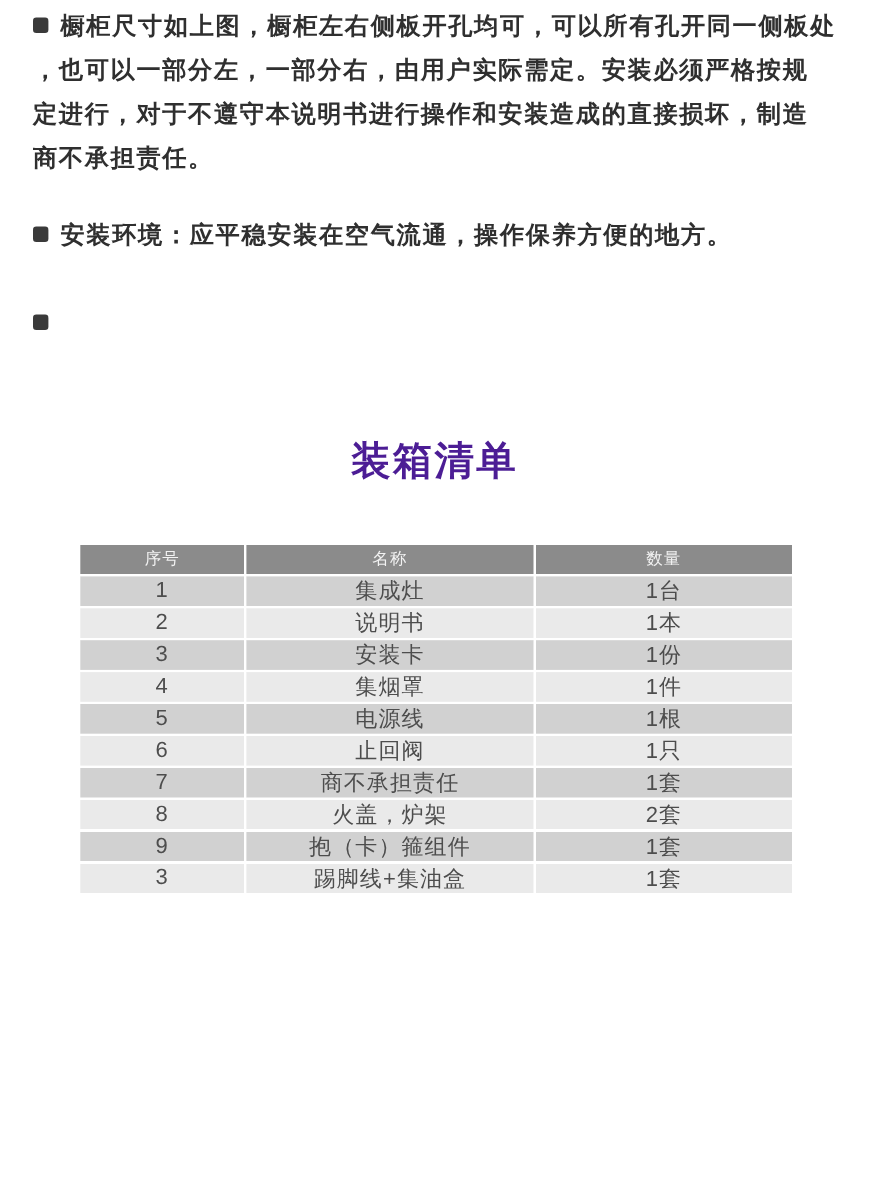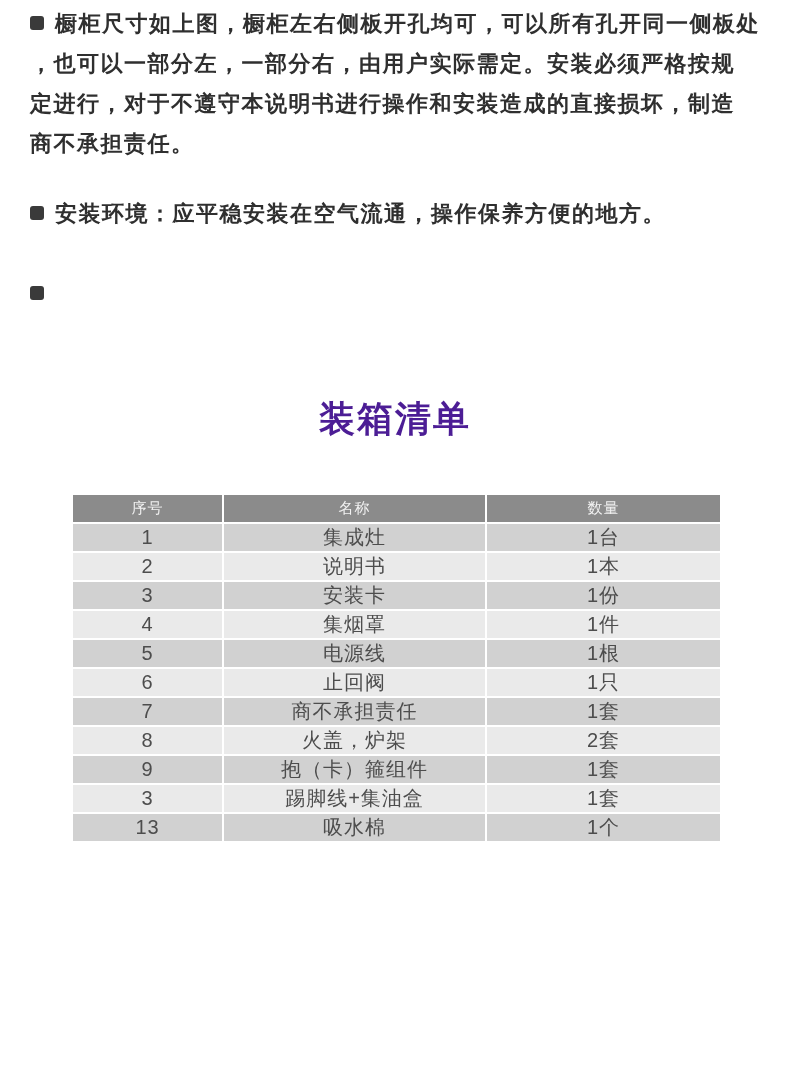--- a/index.html
+++ b/index.html
@@ -157,21 +157,16 @@
         <tr>
           <td>9</td>
           <td>抱（卡）箍组件</td>
           <td>1套</td>
         </tr>
         <tr>
           <td>3</td>
           <td>踢脚线+集油盒</td>
           <td>1套</td>
         </tr>
-        <tr>
-          <td>13</td>
-          <td>吸水棉</td>
-          <td>1个</td>
-        </tr>
       </tbody>
   </table>
 
 </div>
 
 </body></html>

